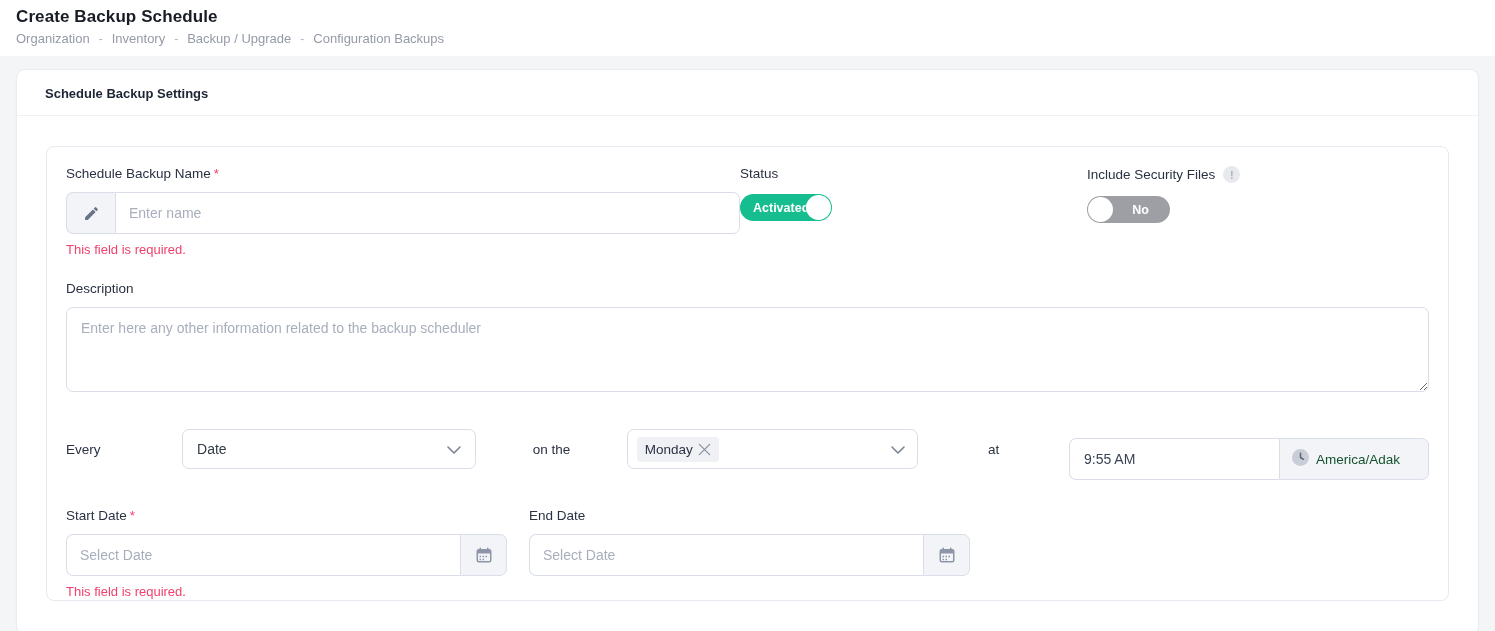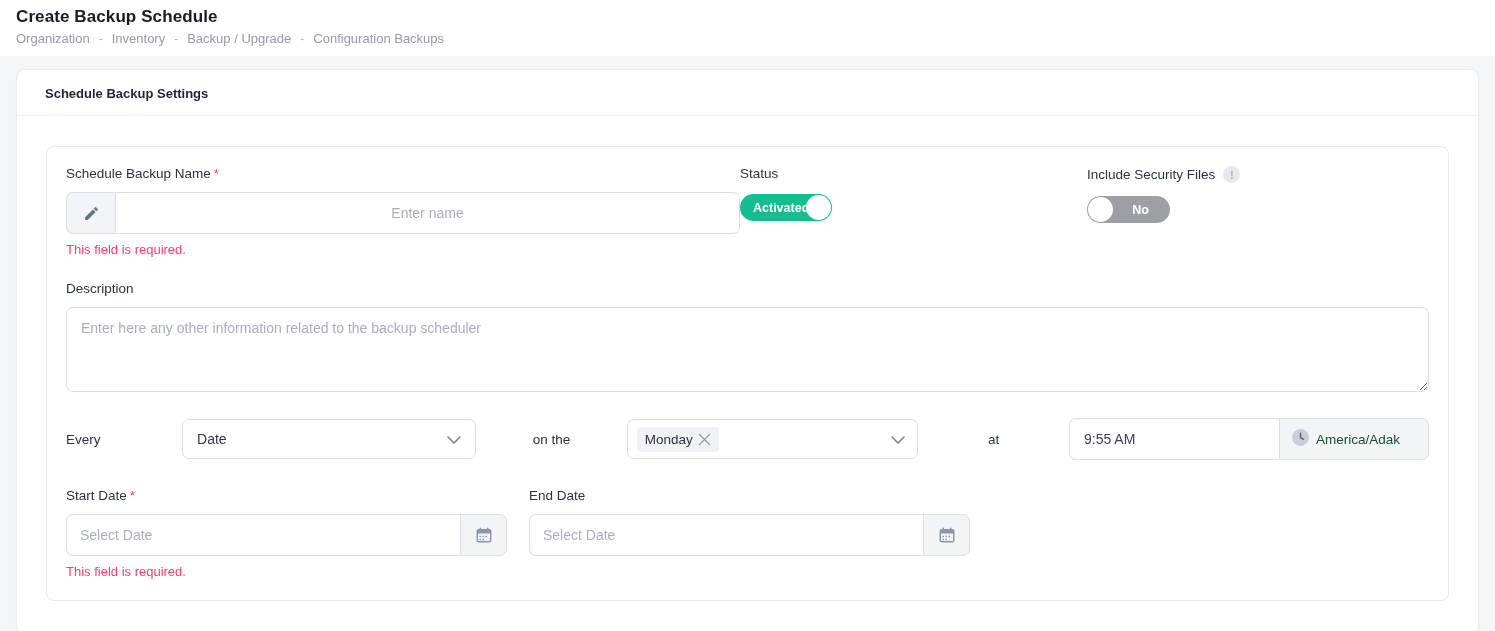--- a/index.html
+++ b/index.html
@@ -58,21 +58,21 @@
   .col-status{width:347px;}
   .col-security{flex:1;}
   .input-group{display:flex;height:42px;}
   .ig-prepend{
     width:49px;display:flex;align-items:center;justify-content:center;
     background:#f3f4f7;border:1px solid var(--border);border-right:0;
     border-radius:7px 0 0 7px;
   }
   .ig-input{
     flex:1;border:1px solid var(--border);border-radius:0 7px 7px 0;
-    padding:8px 13px;background:#fff;text-align:center;
+    padding:8px 13px;background:#fff;
   }
   
   .toggle{position:relative;height:27px;border-radius:27px;display:inline-flex;align-items:center;cursor:pointer;margin-top:2px;}
   .toggle-on{background:var(--accent-green,#16bd8e);width:92px;padding-left:13px;}
   .toggle-on .knob{position:absolute;right:1px;top:1px;width:25px;height:25px;border-radius:50%;background:#fff;}
   .toggle-off{background:var(--toggle-gray,#9e9fa4);width:83px;justify-content:center;padding-left:24px;}
   .toggle-off .knob{position:absolute;left:1px;top:1px;width:25px;height:25px;border-radius:50%;background:#fff;}
   .toggle-text{font-size:12.5px;font-weight:600;color:#fff;}
   .label-row{display:flex;align-items:center;gap:8px;margin-bottom:11px;}
   .label-row .field-label{margin-bottom:0;}
@@ -99,21 +99,21 @@
   .select-value{font-size:14px;color:#333a47;}
   .multiselect{
     width:326px;height:40px;border:1px solid var(--border);border-radius:7px;background:#fff;
     display:flex;align-items:center;justify-content:space-between;padding:0 12px 0 9px;cursor:pointer;
   }
   .chip{
     background:#f0f1f4;border-radius:4px;padding:5px 8px;display:inline-flex;align-items:center;gap:5px;
     font-size:13.5px;color:#2b3344;
   }
   .chip .x{cursor:pointer;display:inline-flex;}
-  .time-group{flex:1;display:flex;height:42px;}
+  .time-group{flex:1;display:flex;height:42px;margin-top:20px;}
   .time-input{
     flex:1;border:1px solid var(--border);border-right:0;border-radius:7px 0 0 7px;padding:0 14px;background:#fff;min-width:0;
   }
   .tz-addon{
     width:150px;background:#f3f4f7;border:1px solid var(--border);border-radius:0 7px 7px 0;
     display:flex;align-items:center;gap:7px;padding:0 12px;cursor:pointer;
   }
   .tz-text{font-size:13.5px;color:#14532d;white-space:nowrap;}
   
   .row4{display:flex;gap:22px;margin-top:28px;}

